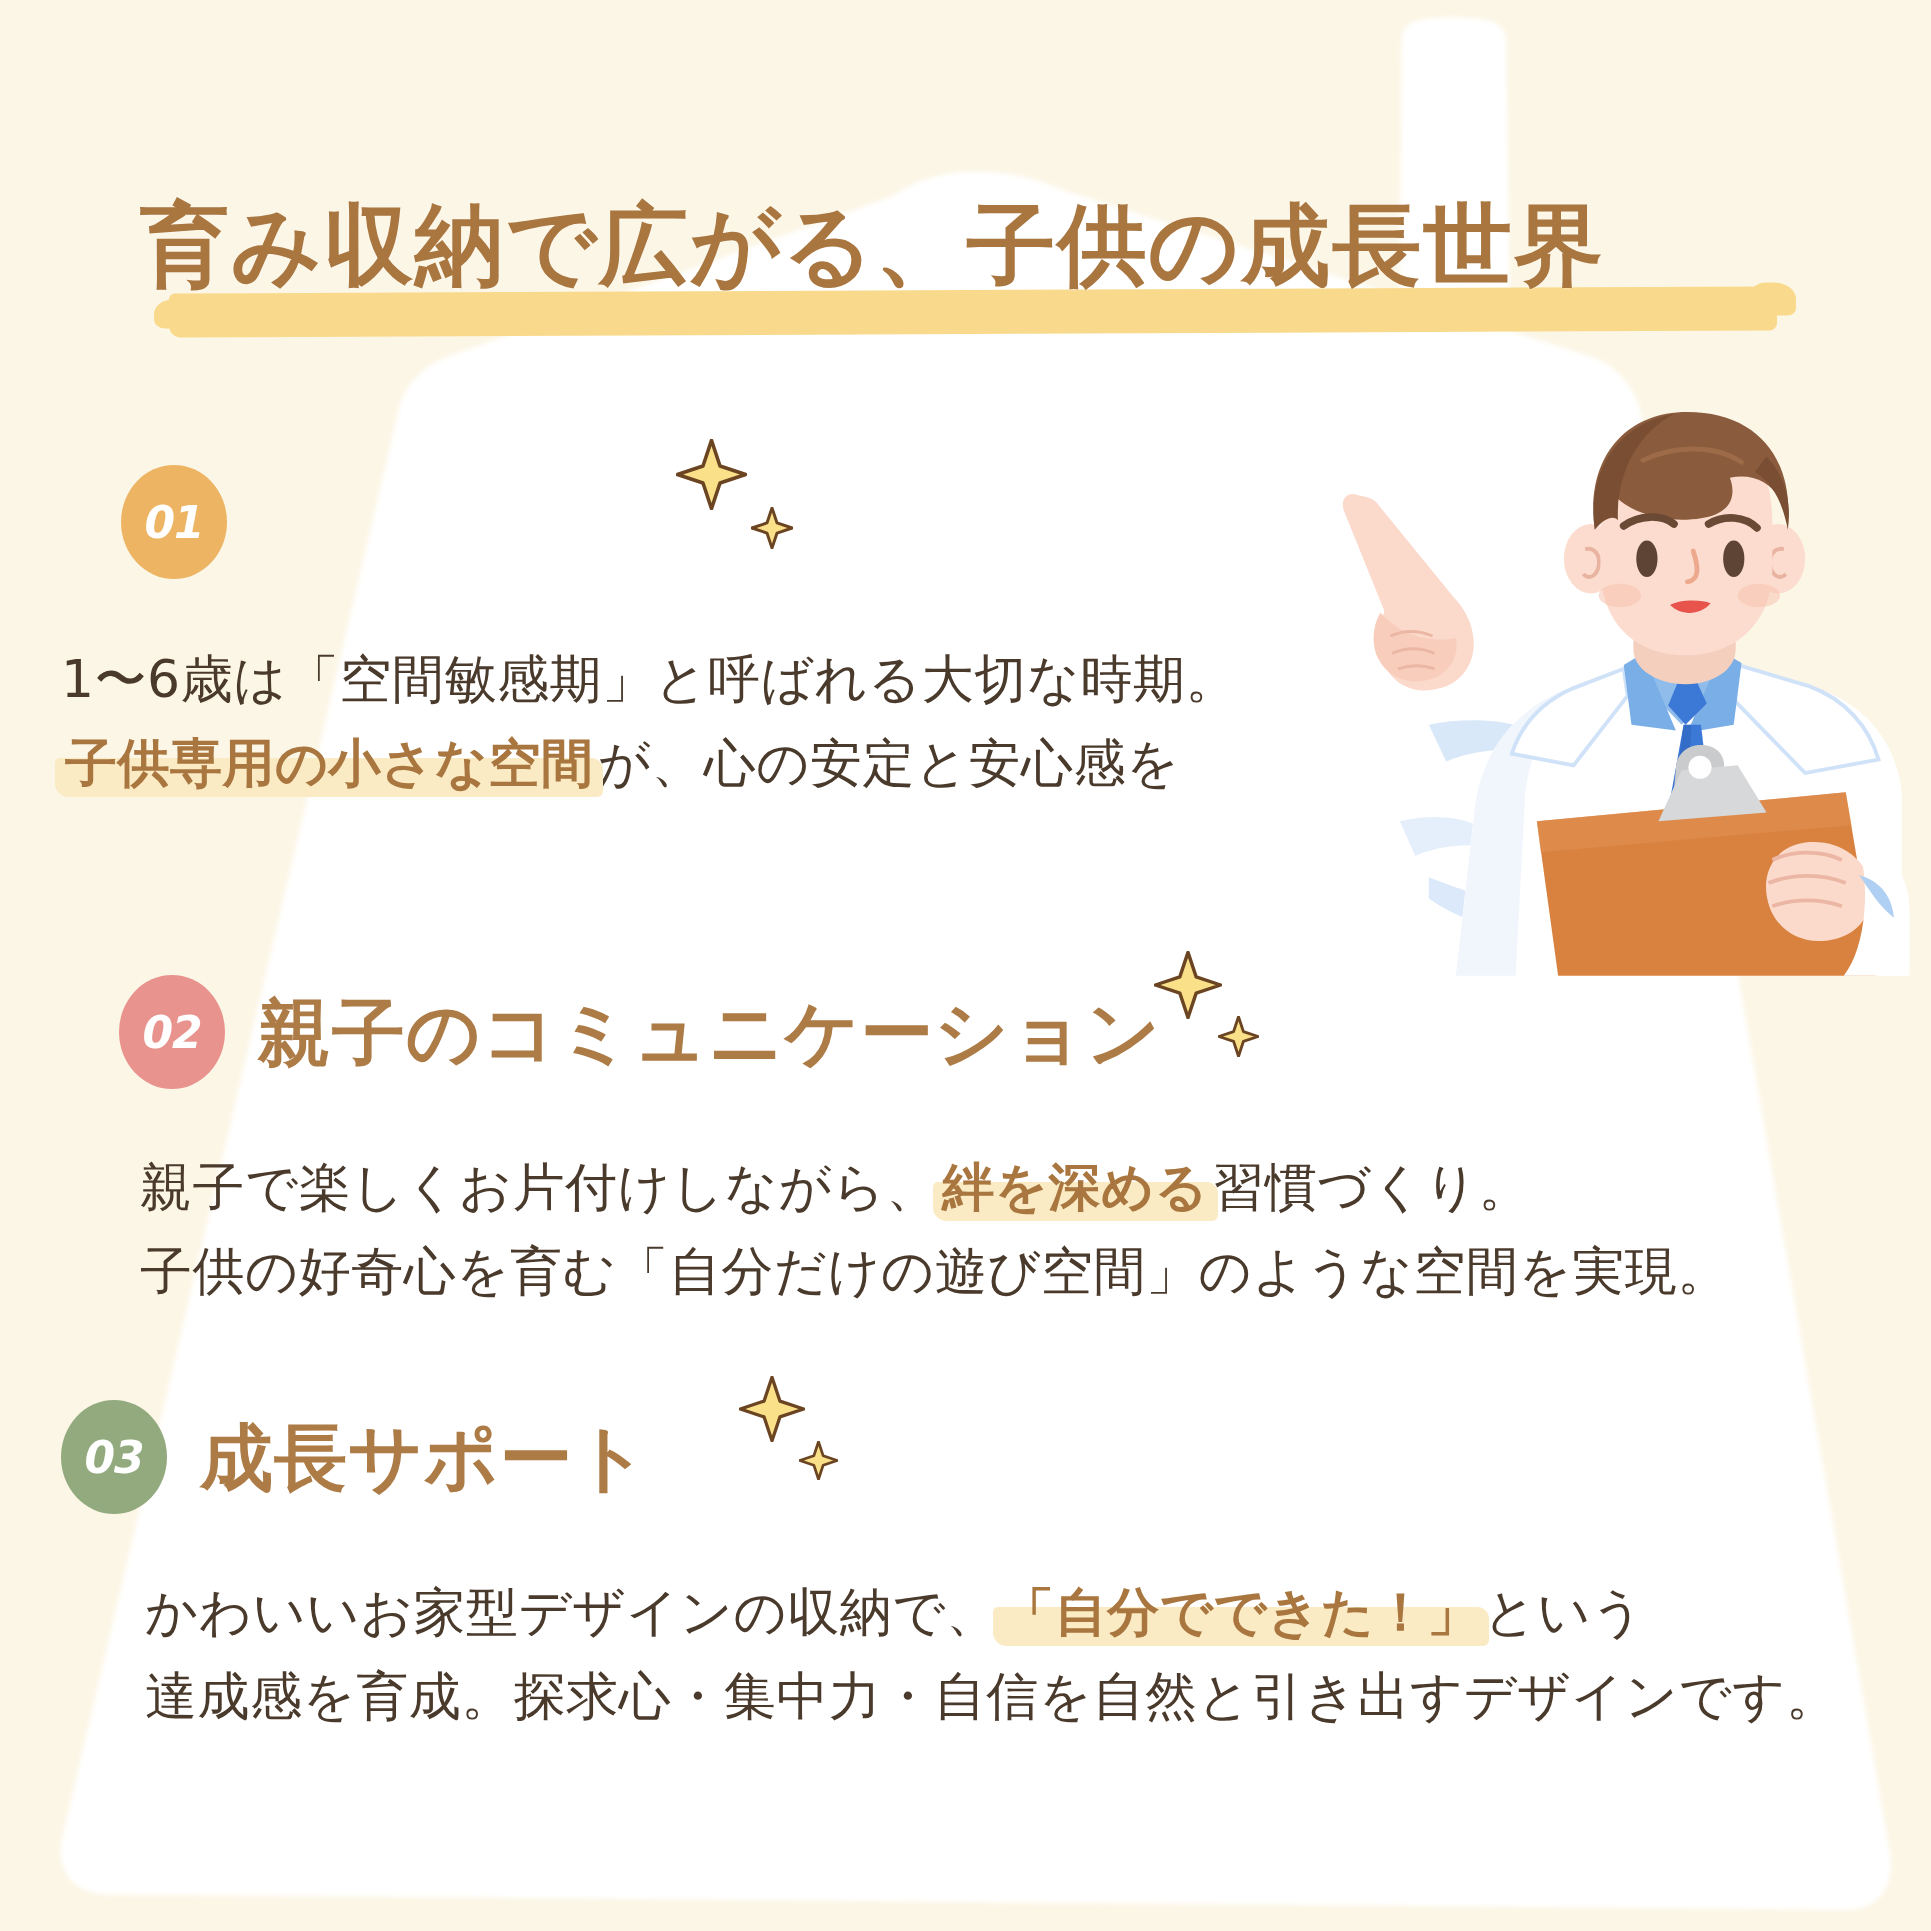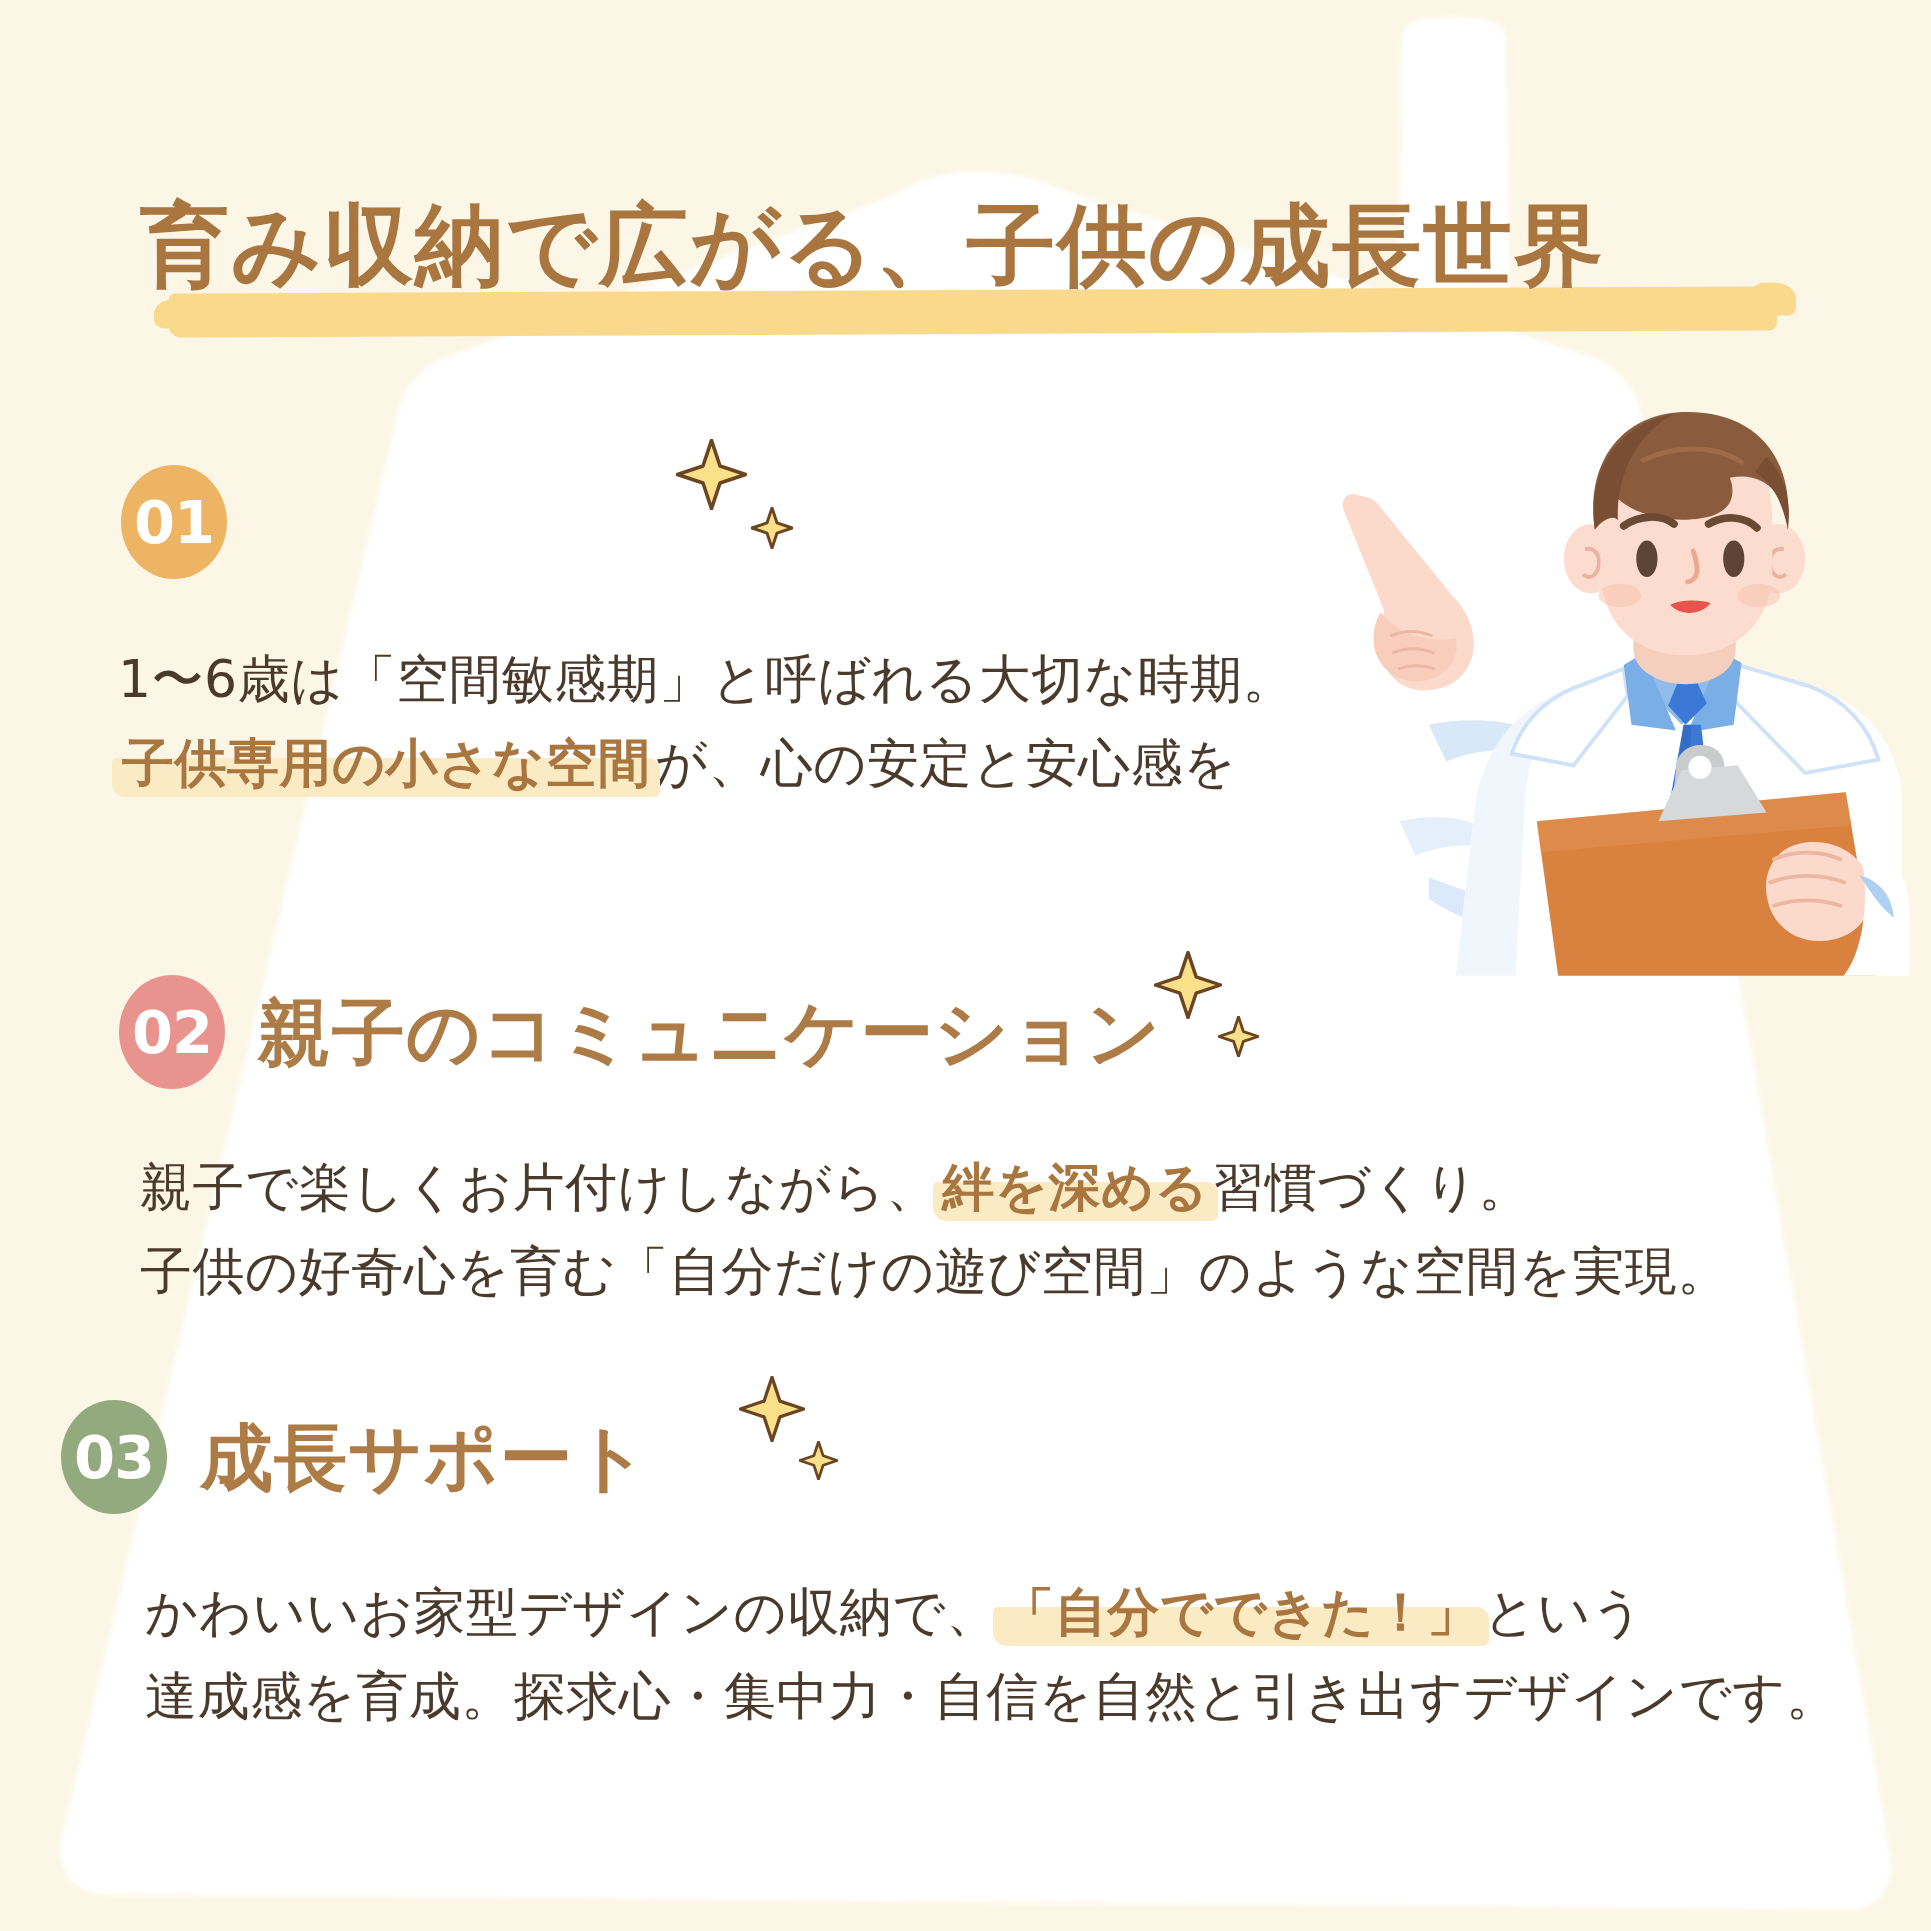--- a/index.html
+++ b/index.html
@@ -42,23 +42,24 @@
     letter-spacing:1.9px;line-height:1;
     text-shadow:0 0 2.9px rgba(255,255,255,.5);
   }
 
   
   .section{position:absolute;left:0;width:1931px;}
   .sec-head{display:flex;align-items:center;position:relative;}
   .badge{
     width:106px;height:114px;border-radius:50%;
     display:flex;align-items:center;justify-content:center;
-    color:#FFFFFF;font-size:59px;font-weight:700;
+    color:#FFFFFF;font-size:44px;font-weight:700;
     letter-spacing:-1px;flex:none;
     font-family:"DejaVu Sans","Liberation Sans",sans-serif;
+    font-style:italic;
   }
   .badge.b1{background:#EDB464;}
   .badge.b2{background:#E8938D;}
   .badge.b3{background:#93AA7E;}
   .sec-title{
     font-size:73px;font-weight:700;color:#AD7B45;
     margin-left:33px;letter-spacing:1px;line-height:1;
     white-space:nowrap;
   }
 
@@ -233,21 +234,21 @@
       <path d="M594,452 C628,460 648,486 648,520 L648,590 L580,590
                C604,560 608,492 594,452 Z" fill="#FFFFFF"></path>
       <path d="M596,486 C618,492 630,508 632,530 C616,518 606,500 596,486 Z" fill="#AFD0F2"></path>
     </g>
   </svg>
 
   <div class="section" style="top:465px;">
     <div class="sec-head" style="padding-left:121px;">
       <div class="badge b1">01</div>
     </div>
-    <div class="body-text" style="padding-left:118px;padding-top:58px;">
+    <div class="body-text" style="padding-left:61px;padding-top:58px;">
       <div><span>1〜6歳は「空間敏感期」と呼ばれる大切な時期。</span></div>
       <div><span class="hl">子供専用の小さな空間</span><span>が、心の安定と安心感を</span></div>
     </div>
   </div>
 
   <div class="section" style="top:975px;">
     <div class="sec-head" style="padding-left:119px;">
       <div class="badge b2">02</div>
       <div class="sec-title">親子のコミュニケーション</div>
     </div>

